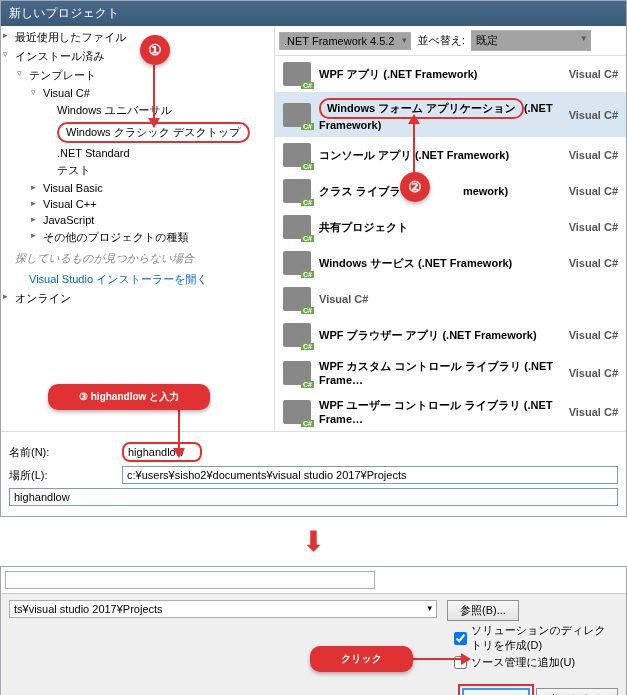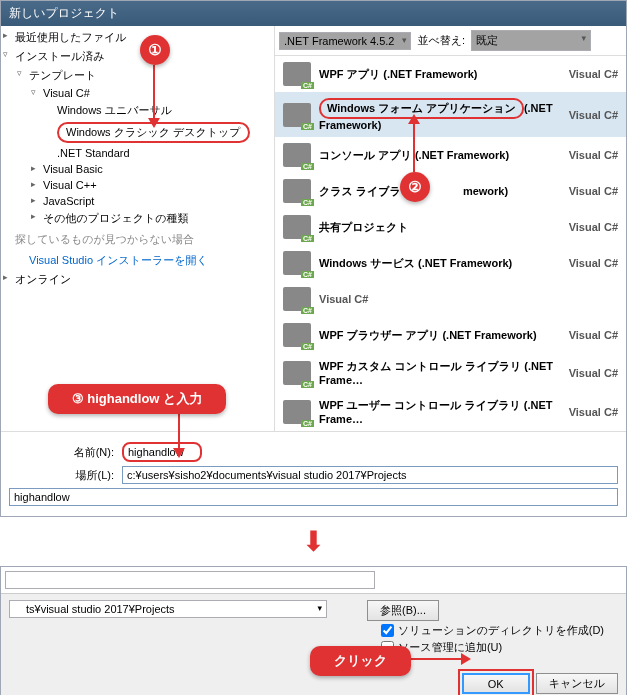--- a/index.html
+++ b/index.html
@@ -13,50 +13,50 @@
 .sidebar { width: 274px; padding: 2px 0; border-right: 1px solid #ddd; }
 .tree-item { padding: 2px 4px 2px 18px; position: relative; cursor: pointer; }
 .tree-item.lvl0 { padding-left: 14px; }
 .tree-item.lvl1 { padding-left: 28px; }
 .tree-item.lvl2 { padding-left: 42px; }
 .tree-item.lvl3 { padding-left: 56px; }
 .tree-item.exp::before { content: "▸"; position: absolute; left: inherit; margin-left: -12px; font-size: 9px; color: #666; }
 .tree-item.open::before { content: "▿"; }
 .tree-sel-box { border: 2px solid #e03232; border-radius: 18px; padding: 1px 7px; display: inline-block; text-align: center; }
 .link { color: #0066cc; cursor: pointer; }
-.hint { color: #888; padding: 4px 14px; }
+.hint { color: #888; padding: 4px 14px; font-style: italic; }
 .main { flex: 1; }
 .template-list { }
 .tpl-row { display: flex; align-items: center; padding: 6px 8px; gap: 8px; font-weight: bold; }
 .tpl-row.sel { background: #d8e6f2; }
 .tpl-icon { width: 28px; height: 24px; background: #888; border-radius: 2px; position: relative; flex-shrink: 0; }
 .tpl-icon::after { content: "C#"; position: absolute; bottom: -3px; right: -3px; background: #6da84f; color: #fff; font-size: 7px; padding: 0 2px; }
 .tpl-label { flex: 1; }
 .tpl-right { color: #555; }
 .sel-box-red { border: 2px solid #e03232; border-radius: 10px; padding: 1px 6px; display: inline-block; }
 .bottom-fields { padding: 6px 8px; border-top: 1px solid #ddd; }
 .field-row { display: flex; align-items: center; margin: 4px 0; gap: 8px; }
-.field-label { width: 105px; text-align: right; }
+.field-label { width: 105px; }
 .field-input { border: 1px solid #7a9ac0; padding: 2px 4px; }
 .field-input.w-full { flex: 1; }
 .field-input.red-box { border: 2px solid #e03232; border-radius: 8px; }
-.callout { position: absolute; background: #e03232; color: #fff; border-radius: 10px; padding: 6px 24px; font-size: 13px; font-weight: bold; box-shadow: 0 2px 4px rgba(0,0,0,0.3); z-index: 10; }
+.callout { position: absolute; background: #e03232; color: #fff; border-radius: 10px; padding: 6px 31px; font-size: 10px; font-weight: bold; box-shadow: 0 2px 4px rgba(0,0,0,0.3); z-index: 10; }
 .callout.circle { border-radius: 50%; width: 30px; height: 30px; padding: 0; display: flex; align-items: center; justify-content: center; font-size: 15px; }
 .arrow-line { position: absolute; background: #e03232; z-index: 9; }
 .arrow-head { position: absolute; width: 0; height: 0; z-index: 9; }
 .big-arrow { text-align: center; font-size: 28px; color: #e03232; margin: 8px 0; }
 .dialog2 { border: 1px solid #9ea7b3; background: #efefef; }
 .dialog2-top { background: #fff; border-bottom: 1px solid #ccc; padding: 4px; }
 .path-input { border: 1px solid #abadb3; width: 370px; padding: 2px 4px; }
-.path-drop { border: 1px solid #abadb3; padding: 2px 18px 2px 16px; position: relative; width: 318px; background: #fff; }
+.path-drop { border: 1px solid #abadb3; padding: 2px 18px 2px 4px; position: relative; width: 428px; background: #fff; }
 .path-drop::after { content: "▾"; position: absolute; right: 4px; top: 2px; font-size: 9px; }
 .btn { border: 1px solid #8e8f8f; background: linear-gradient(#f7f7f7, #e3e3e3); padding: 2px 12px; cursor: pointer; }
 .btn.focus { border: 2px solid #3399ff; }
 .btn.sel-red { outline: 2px solid #e03232; outline-offset: 2px; border-radius: 0; }
-.cb-row { display: flex; align-items: center; gap: 4px; margin: 2px 14px; }
+.cb-row { display: flex; align-items: center; gap: 4px; margin: 2px 7px; }
 .d2-body { display: flex; padding: 6px 8px; gap: 10px; align-items: flex-start; }
 .d2-left { flex: 1; }
 .d2-right { }
 .d2-buttons { display: flex; gap: 6px; margin-top: 18px; justify-content: flex-end; }
 .main-dialog-wrap { position: relative; }
 </style>
 </head>
 <body>
 
 <div class="main-dialog-wrap">
@@ -66,20 +66,21 @@
 
     <div class="body-row">
       <div class="sidebar">
         <div class="tree-item lvl0 exp"><span>最近使用したファイル</span></div>
         <div class="tree-item lvl0 exp open"><span>インストール済み</span></div>
         <div class="tree-item lvl1 exp open"><span>テンプレート</span></div>
         <div class="tree-item lvl2 exp open"><span>Visual C#</span></div>
         <div class="tree-item lvl3"><span>Windows ユニバーサル</span></div>
         <div class="tree-item lvl3"><span class="tree-sel-box">Windows クラシック デスクトップ</span></div>
         <div class="tree-item lvl3"><span>.NET Standard</span></div>
+        <div class="tree-item lvl3"><span>テスト</span></div>
         <div class="tree-item lvl2 exp"><span>Visual Basic</span></div>
         <div class="tree-item lvl2 exp"><span>Visual C++</span></div>
         <div class="tree-item lvl2 exp"><span>JavaScript</span></div>
         <div class="tree-item lvl2 exp"><span>その他のプロジェクトの種類</span></div>
         <div class="hint">探しているものが見つからない場合</div>
         <div class="tree-item lvl1 link">Visual Studio インストーラーを開く</div>
         <div class="tree-item lvl0 exp"><span>オンライン</span></div>
       </div>
 
       <div class="main">

